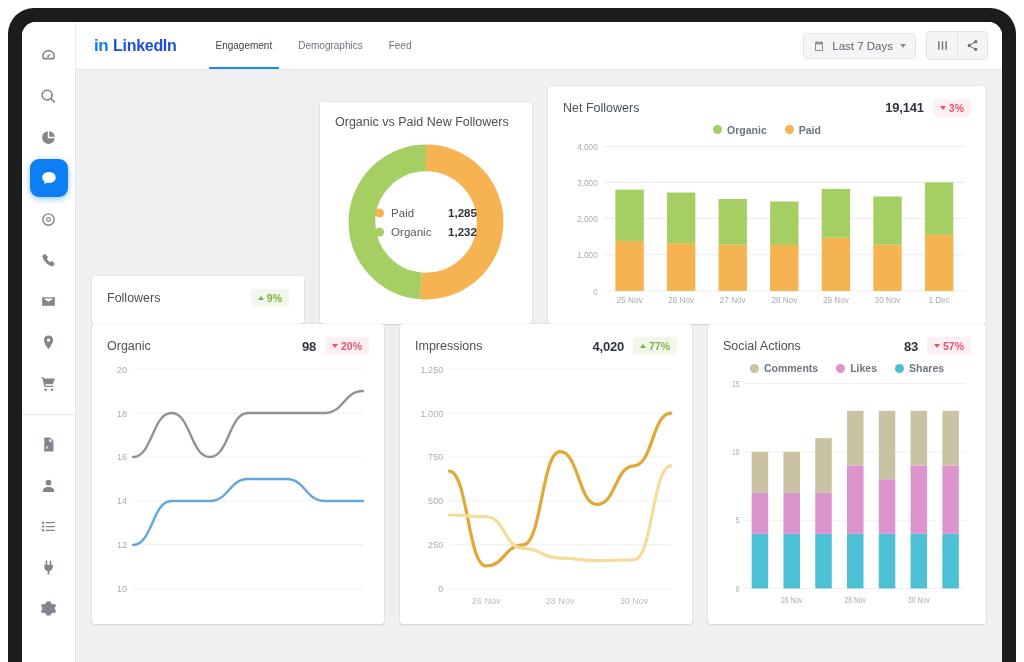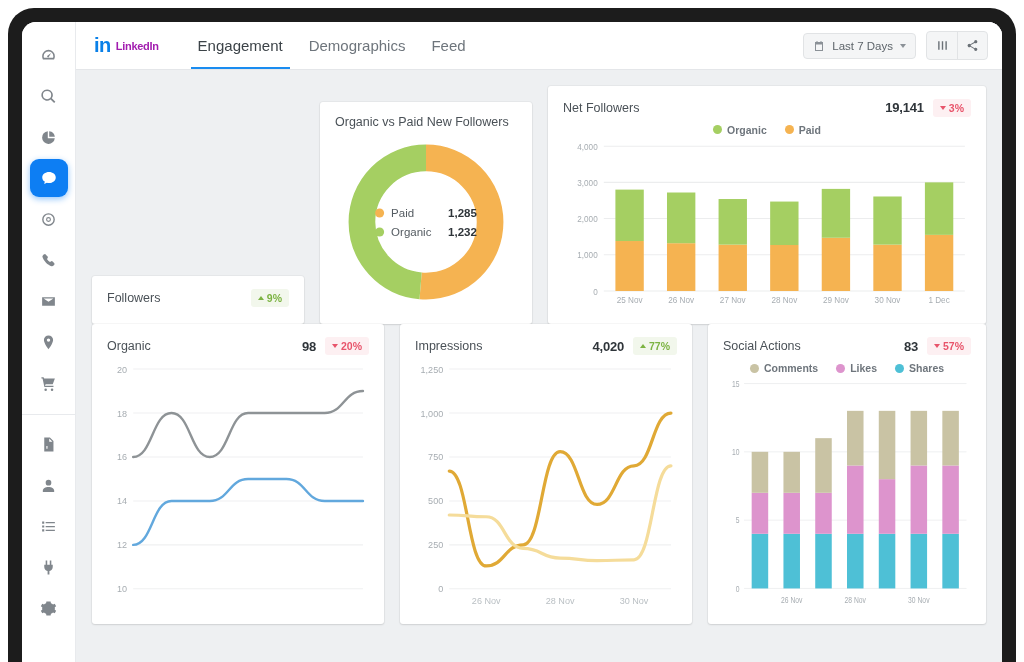--- a/index.html
+++ b/index.html
@@ -68,27 +68,27 @@
     height: 48px;
     flex: 0 0 48px;
     background: #ffffff;
     display: flex;
     align-items: center;
     padding: 0 14px 0 18px;
     border-bottom: 1px solid #e4e6e9;
   }
   .brand { display: flex; align-items: center; margin-right: 26px; }
   .brand-in {
-    font-weight: bold; font-size: 20px; color: #0a80e8;
+    font-weight: bold; font-size: 17px; color: #0a80e8;
     letter-spacing: -0.5px; margin-right: 5px;
   }
-  .brand-name { font-weight: bold; font-size: 11px; color: #a21caf; letter-spacing: -0.3px; }
+  .brand-name { font-weight: bold; font-size: 16px; color: #1d4ed8; letter-spacing: -0.3px; }
   .tabs { display: flex; align-items: center; height: 100%; }
   .tab {
-    font-size: 15px; color: #6e757c;
+    font-size: 10px; color: #6e757c;
     padding: 0 13px; height: 100%;
     display: flex; align-items: center;
     cursor: pointer; position: relative;
   }
   .tab.active { color: #3c4348; }
   .tab.active::after {
     content: ""; position: absolute; left: 6px; right: 6px; bottom: 0;
     height: 2.5px; background: #1a8cf0;
   }
   .topbar-right { margin-left: auto; display: flex; align-items: center; gap: 10px; }

